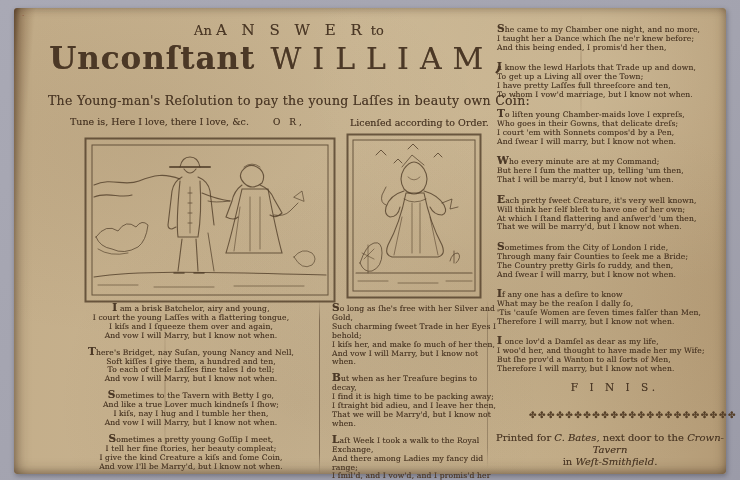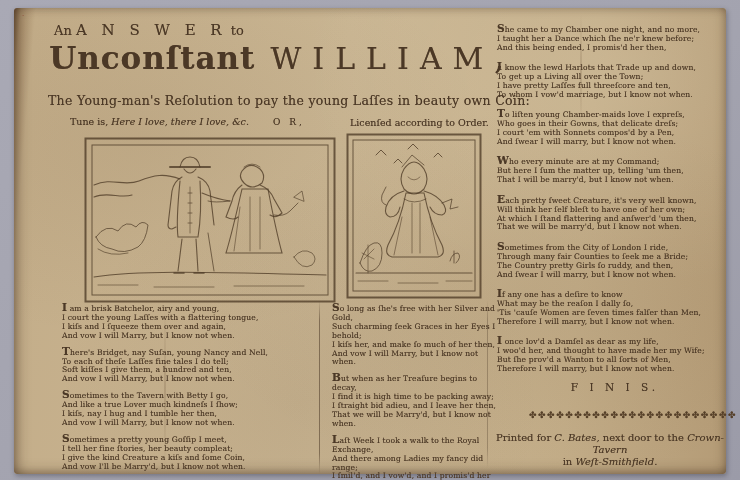--- a/index.html
+++ b/index.html
@@ -22,42 +22,42 @@
       inset -7px 0 12px -7px rgba(60,40,25,.40),
       inset 0 -9px 14px -9px rgba(55,35,20,.55),
       inset 0 7px 12px -9px rgba(60,40,25,.38),
       1px 2px 5px rgba(30,30,40,.35);
   }
   .crease{position:absolute;width:2px;background:linear-gradient(to bottom,transparent,rgba(90,65,40,.18),transparent);pointer-events:none;}
   .ink{color:#4b3826;text-shadow:0 0 .5px rgba(70,50,30,.55);}
   .abs{position:absolute;}
 
   
-  .title-top{left:40px;top:13px;width:470px;text-align:left;font-size:13px;}
+  .title-top{left:40px;top:13px;width:470px;text-align:center;font-size:13px;}
   .title-top .spaced{letter-spacing:5px;font-size:15px;}
   .title-main{left:12px;top:32px;width:512px;text-align:center;white-space:nowrap;}
   .title-main .swash{font-size:31px;font-weight:600;letter-spacing:1px;}
   .title-main .caps{font-size:30px;letter-spacing:11px;margin-left:10px;}
   .or-line{left:40px;top:73px;width:470px;text-align:center;font-size:9px;letter-spacing:3px;margin-top:36px;}
   .subtitle{left:26px;top:85px;width:498px;text-align:center;font-size:12.5px;letter-spacing:.3px;}
   .tune-line{left:56px;top:108px;font-size:9.5px;}
-  .tune-line .it{font-style:italic;}
+  .tune-line .it{}
   .license-line{left:336px;top:109px;font-size:9.5px;}
 
   
   .cutA{left:70px;top:129px;}
   .cutB{left:332px;top:125px;}
   .woodcut svg{display:block;}
 
   
   .col{position:absolute;font-size:7.6px;line-height:8.9px;letter-spacing:.15px;}
   .col .stanza{margin-bottom:6px;}
   .col-right .stanza{margin-bottom:9.5px;}
   .stanza .vline:first-child::first-letter{font-size:10.5px;font-weight:bold;}
-  .col-left{left:48px;top:295px;width:258px;}
+  .col-left{left:48px;top:295px;width:258px;text-align:center;}
   .col-middle{left:318px;top:295px;width:168px;}
   .col-right{left:483px;top:16px;width:236px;}
   .vdiv{position:absolute;width:1px;background:linear-gradient(to bottom,rgba(75,56,38,.0),rgba(75,56,38,.55) 12%,rgba(75,56,38,.55) 88%,rgba(75,56,38,0));}
   .vdiv1{left:305px;top:292px;height:174px;}
   .vdiv2{left:473px;top:292px;height:168px;opacity:.6;}
 
   
   .finis{text-align:center;font-size:10.5px;letter-spacing:4px;margin-top:5px;}
   .ornaments{left:505px;top:402px;width:228px;text-align:center;font-size:9px;letter-spacing:1.5px;color:#553f28;text-shadow:0 0 .5px rgba(70,50,30,.5);}
   .imprint{left:468px;top:424px;width:256px;text-align:center;font-size:10px;line-height:12px;}
@@ -155,41 +155,41 @@
 
   <div class="col col-left ink">
       <div class="stanza">
         <div class="vline">I am a brisk Batchelor, airy and young,</div>
         <div class="vline">I court the young Laſſes with a flattering tongue,</div>
         <div class="vline">I kiſs and I ſqueeze them over and again,</div>
         <div class="vline">And vow I will Marry, but I know not when.</div>
       </div>
       <div class="stanza">
         <div class="vline">There's Bridget, nay Suſan, young Nancy and Nell,</div>
+        <div class="vline">Soft kiſſes I give them, a hundred and ten,</div>
         <div class="vline">To each of theſe Laſſes fine tales I do tell;</div>
-        <div class="vline">Soft kiſſes I give them, a hundred and ten,</div>
         <div class="vline">And vow I will Marry, but I know not when.</div>
       </div>
       <div class="stanza">
         <div class="vline">Sometimes to the Tavern with Betty I go,</div>
         <div class="vline">And like a true Lover much kindneſs I ſhow;</div>
         <div class="vline">I kiſs, nay I hug and I tumble her then,</div>
         <div class="vline">And vow I will Marry, but I know not when.</div>
       </div>
       <div class="stanza">
         <div class="vline">Sometimes a pretty young Goſſip I meet,</div>
         <div class="vline">I tell her fine ſtories, her beauty compleat;</div>
         <div class="vline">I give the kind Creature a kiſs and ſome Coin,</div>
         <div class="vline">And vow I'll be Marry'd, but I know not when.</div>
       </div>
     </div>
   <div class="col col-middle ink">
       <div class="stanza">
         <div class="vline">So long as ſhe's free with her Silver and Gold,</div>
-        <div class="vline">Such charming ſeek Graces in her Eyes I behold;</div>
+        <div class="vline">Such charming ſweet Trade in her Eyes I behold;</div>
         <div class="vline">I kiſs her, and make ſo much of her then,</div>
         <div class="vline">And vow I will Marry, but I know not when.</div>
       </div>
       <div class="stanza">
         <div class="vline">But when as her Treaſure begins to decay,</div>
         <div class="vline">I find it is high time to be packing away;</div>
         <div class="vline">I ſtraight bid adieu, and I leave her then,</div>
         <div class="vline">That we will be Marry'd, but I know not when.</div>
       </div>
       <div class="stanza">

